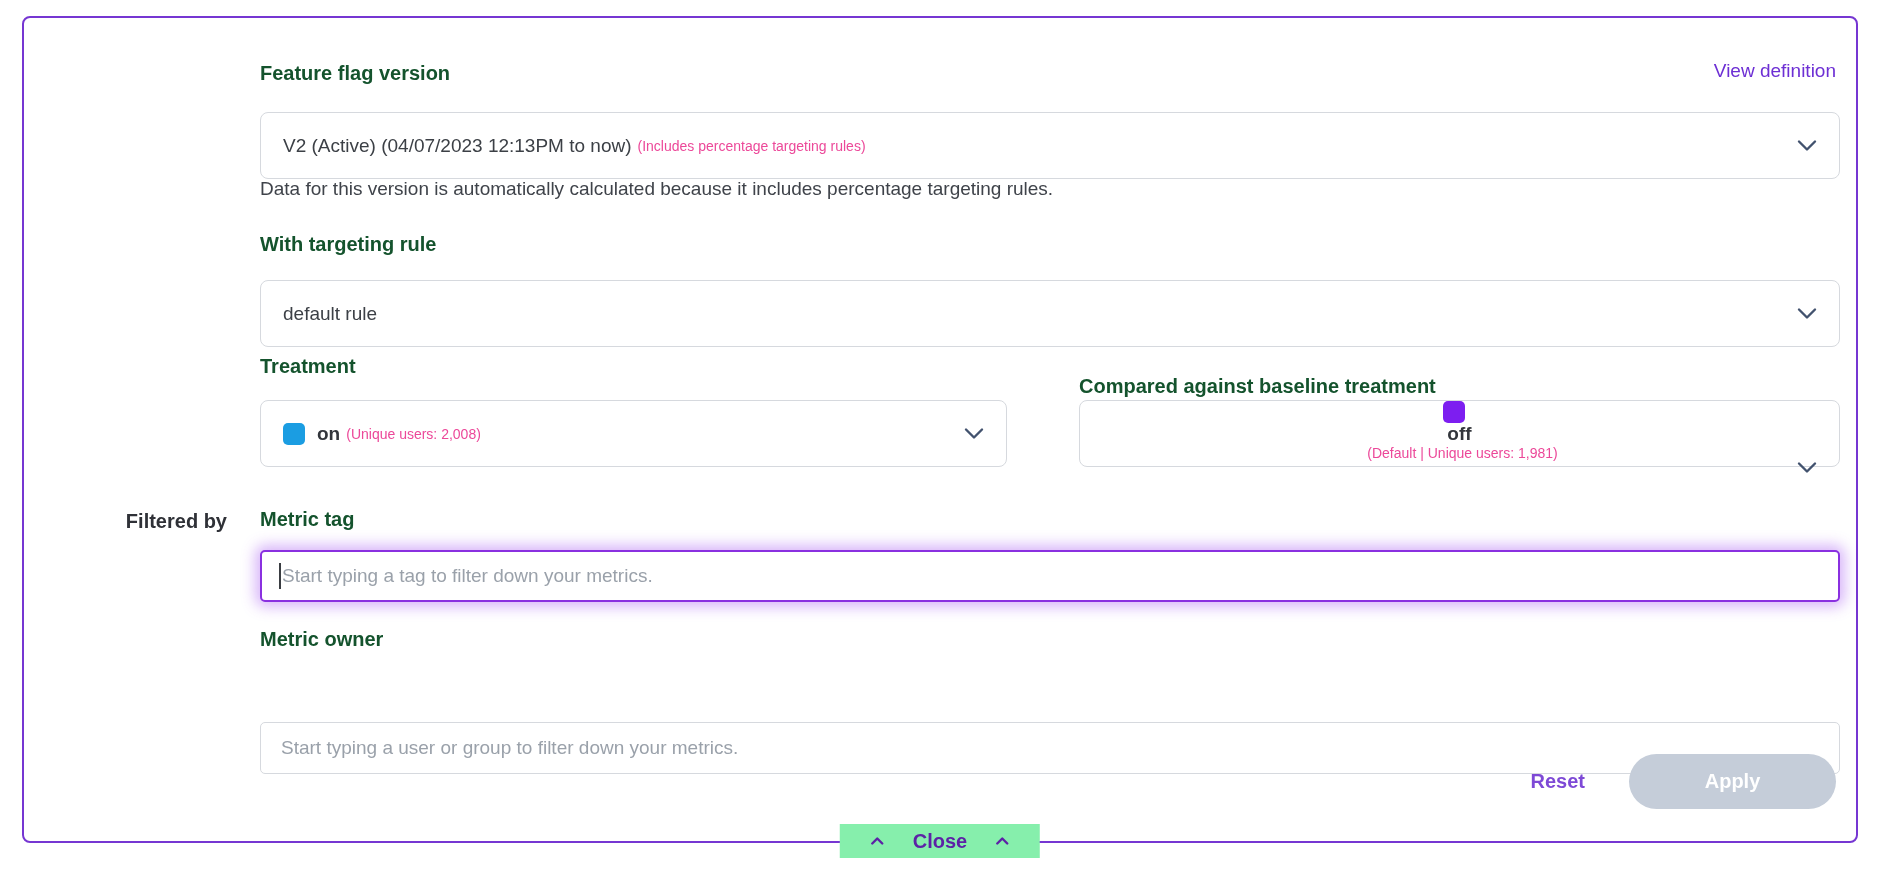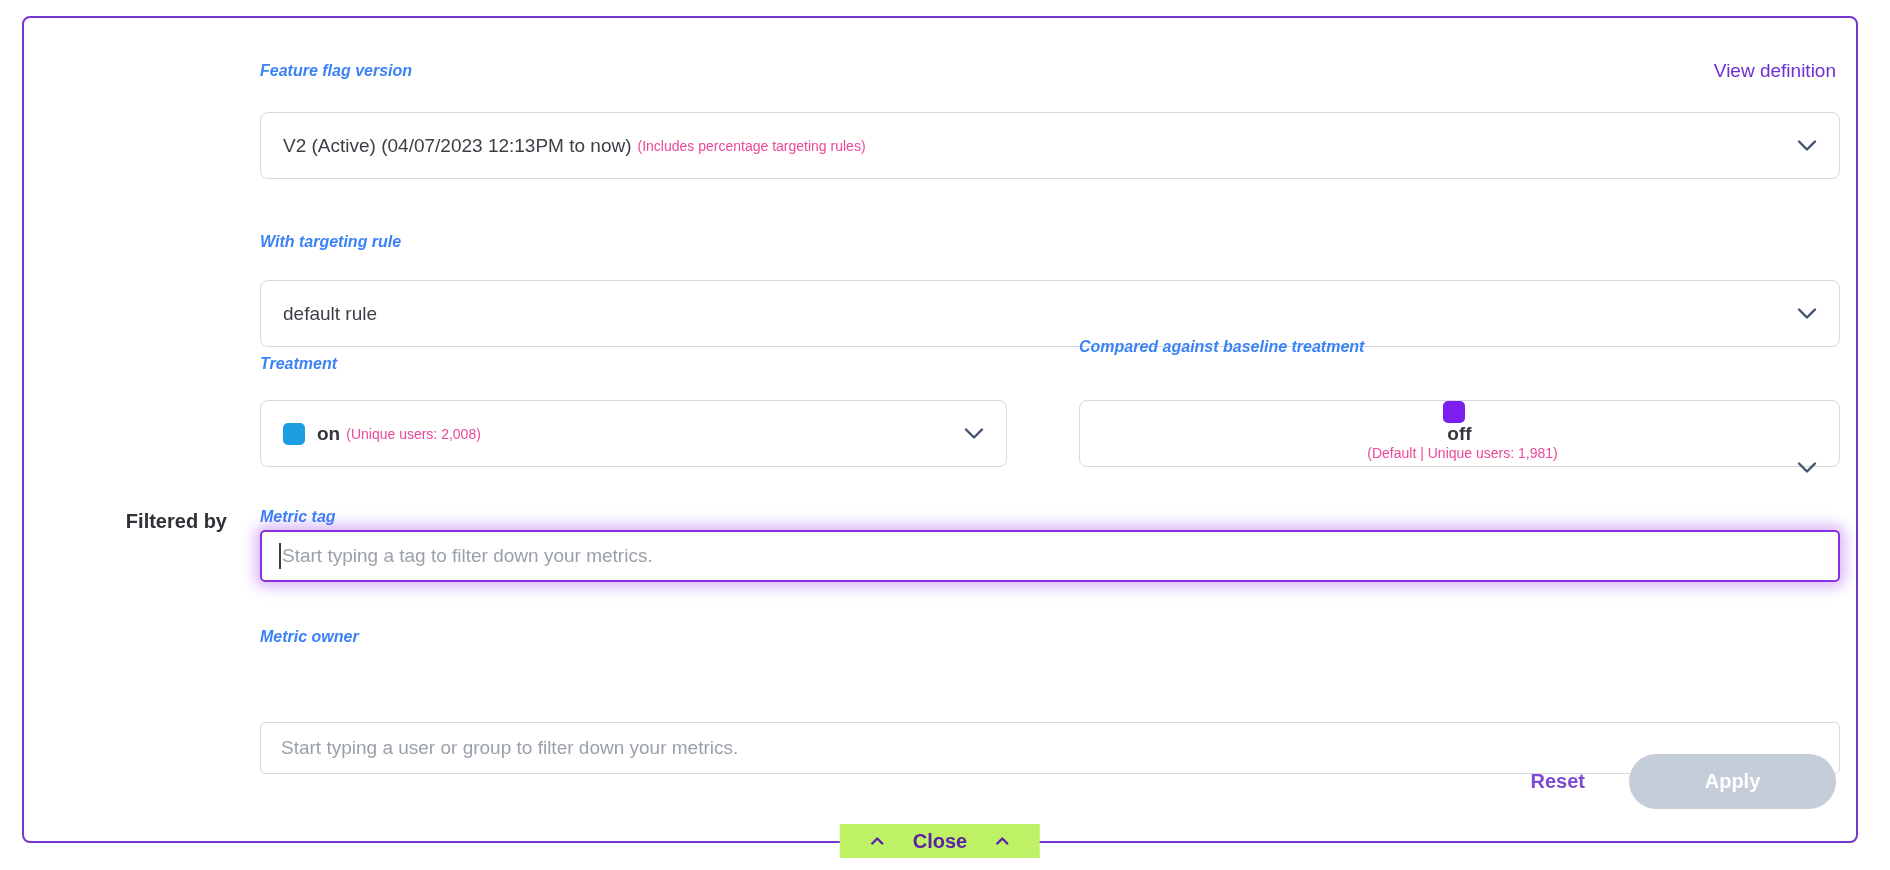--- a/index.html
+++ b/index.html
@@ -17,23 +17,22 @@
     border: 2px solid #7636d2;
     border-radius: 8px;
   }
   .abs { position: absolute; }
 
   .side-label {
     font-size: 20px; line-height: 27px; font-weight: bold;
     color: #2f3137; text-align: right;
   }
   .field-label {
-    font-size: 16px; font-weight: bold; color: #3b82f6;
+    font-size: 20px; font-weight: bold; color: #14532d;
     white-space: nowrap;
-    font-style: italic;
   }
   .link {
     font-size: 19px; font-weight: 500; color: #6d2fd4;
     text-decoration: none; cursor: pointer; white-space: nowrap;
   }
   .helper {
     font-size: 19px; color: #3f434a; white-space: nowrap;
   }
 
   .select {
@@ -90,21 +89,21 @@
     font-family: "Liberation Sans", sans-serif;
     font-size: 20px; font-weight: bold;
     cursor: default;
   }
 
   .close-ctl {
     position: absolute;
     left: 50%; bottom: -17px;
     transform: translateX(-50%);
     height: 34px;
-    background: #bef264;
+    background: #86efac;
     display: flex; align-items: center; gap: 28px;
     padding: 0 30px;
     cursor: pointer;
   }
   .close-label {
     font-size: 20px; font-weight: bold; color: #5c22a6; white-space: nowrap;
   }
 </style>
 </head>
 <body>
@@ -121,35 +120,36 @@
   <div class="abs select" style="left:236px; top:94px; width:1580px;">
     <span class="val">V2 (Active) (04/07/2023 12:13PM to now)</span>
     <span class="note">(Includes percentage targeting rules)</span>
     <span class="chev">
       <svg width="20" height="13" viewBox="0 0 20 13" fill="none">
         <path d="M2 2.5 L10 10.5 L18 2.5" stroke="#42526e" stroke-width="2.4" stroke-linecap="round" stroke-linejoin="round"></path>
       </svg>
     </span>
   </div>
 
+  <div class="abs helper" style="left:236px; top:160px;">Data for this version is automatically calculated because it includes percentage targeting rules.</div>
 
   <div class="abs field-label" style="left:236px; top:215px;">With targeting rule</div>
 
   <div class="abs select" style="left:236px; top:262px; width:1580px;">
     <span class="val">default rule</span>
     <span class="chev">
       <svg width="20" height="13" viewBox="0 0 20 13" fill="none">
         <path d="M2 2.5 L10 10.5 L18 2.5" stroke="#42526e" stroke-width="2.4" stroke-linecap="round" stroke-linejoin="round"></path>
       </svg>
     </span>
   </div>
 
   <div class="abs field-label" style="left:236px; top:337px;">Treatment</div>
 
-  <div class="abs field-label" style="left:1055px; top:320px;">Compared against baseline treatment</div>
+  <div class="abs field-label" style="left:1055px; top:357px;">Compared against baseline treatment</div>
 
   <div class="abs select" style="left:236px; top:382px; width:747px;">
     <span class="swatch" style="background-color: rgb(27, 157, 226);"></span>
     <span class="val bold">on</span>
     <span class="note">(Unique users: 2,008)</span>
     <span class="chev">
       <svg width="20" height="13" viewBox="0 0 20 13" fill="none">
         <path d="M2 2.5 L10 10.5 L18 2.5" stroke="#42526e" stroke-width="2.4" stroke-linecap="round" stroke-linejoin="round"></path>
       </svg>
     </span>
@@ -161,21 +161,21 @@
     <span class="note">(Default | Unique users: 1,981)</span>
     <span class="chev">
       <svg width="20" height="13" viewBox="0 0 20 13" fill="none">
         <path d="M2 2.5 L10 10.5 L18 2.5" stroke="#42526e" stroke-width="2.4" stroke-linecap="round" stroke-linejoin="round"></path>
       </svg>
     </span>
   </div>
 
   <div class="abs field-label" style="left:236px; top:490px;">Metric tag</div>
 
-  <div class="abs input-wrap focused" style="left:236px; top:512px; width:1580px;">
+  <div class="abs input-wrap focused" style="left:236px; top:532px; width:1580px;">
     <input class="text-input" type="text" placeholder="Start typing a tag to filter down your metrics." style="">
     <div class="caret-bar"></div>
   </div>
 
   <div class="abs field-label" style="left:236px; top:610px;">Metric owner</div>
 
   <div class="abs input-wrap" style="left:236px; top:652px; width:1580px;">
     <input class="text-input" type="text" placeholder="Start typing a user or group to filter down your metrics." style="">
   </div>
 

